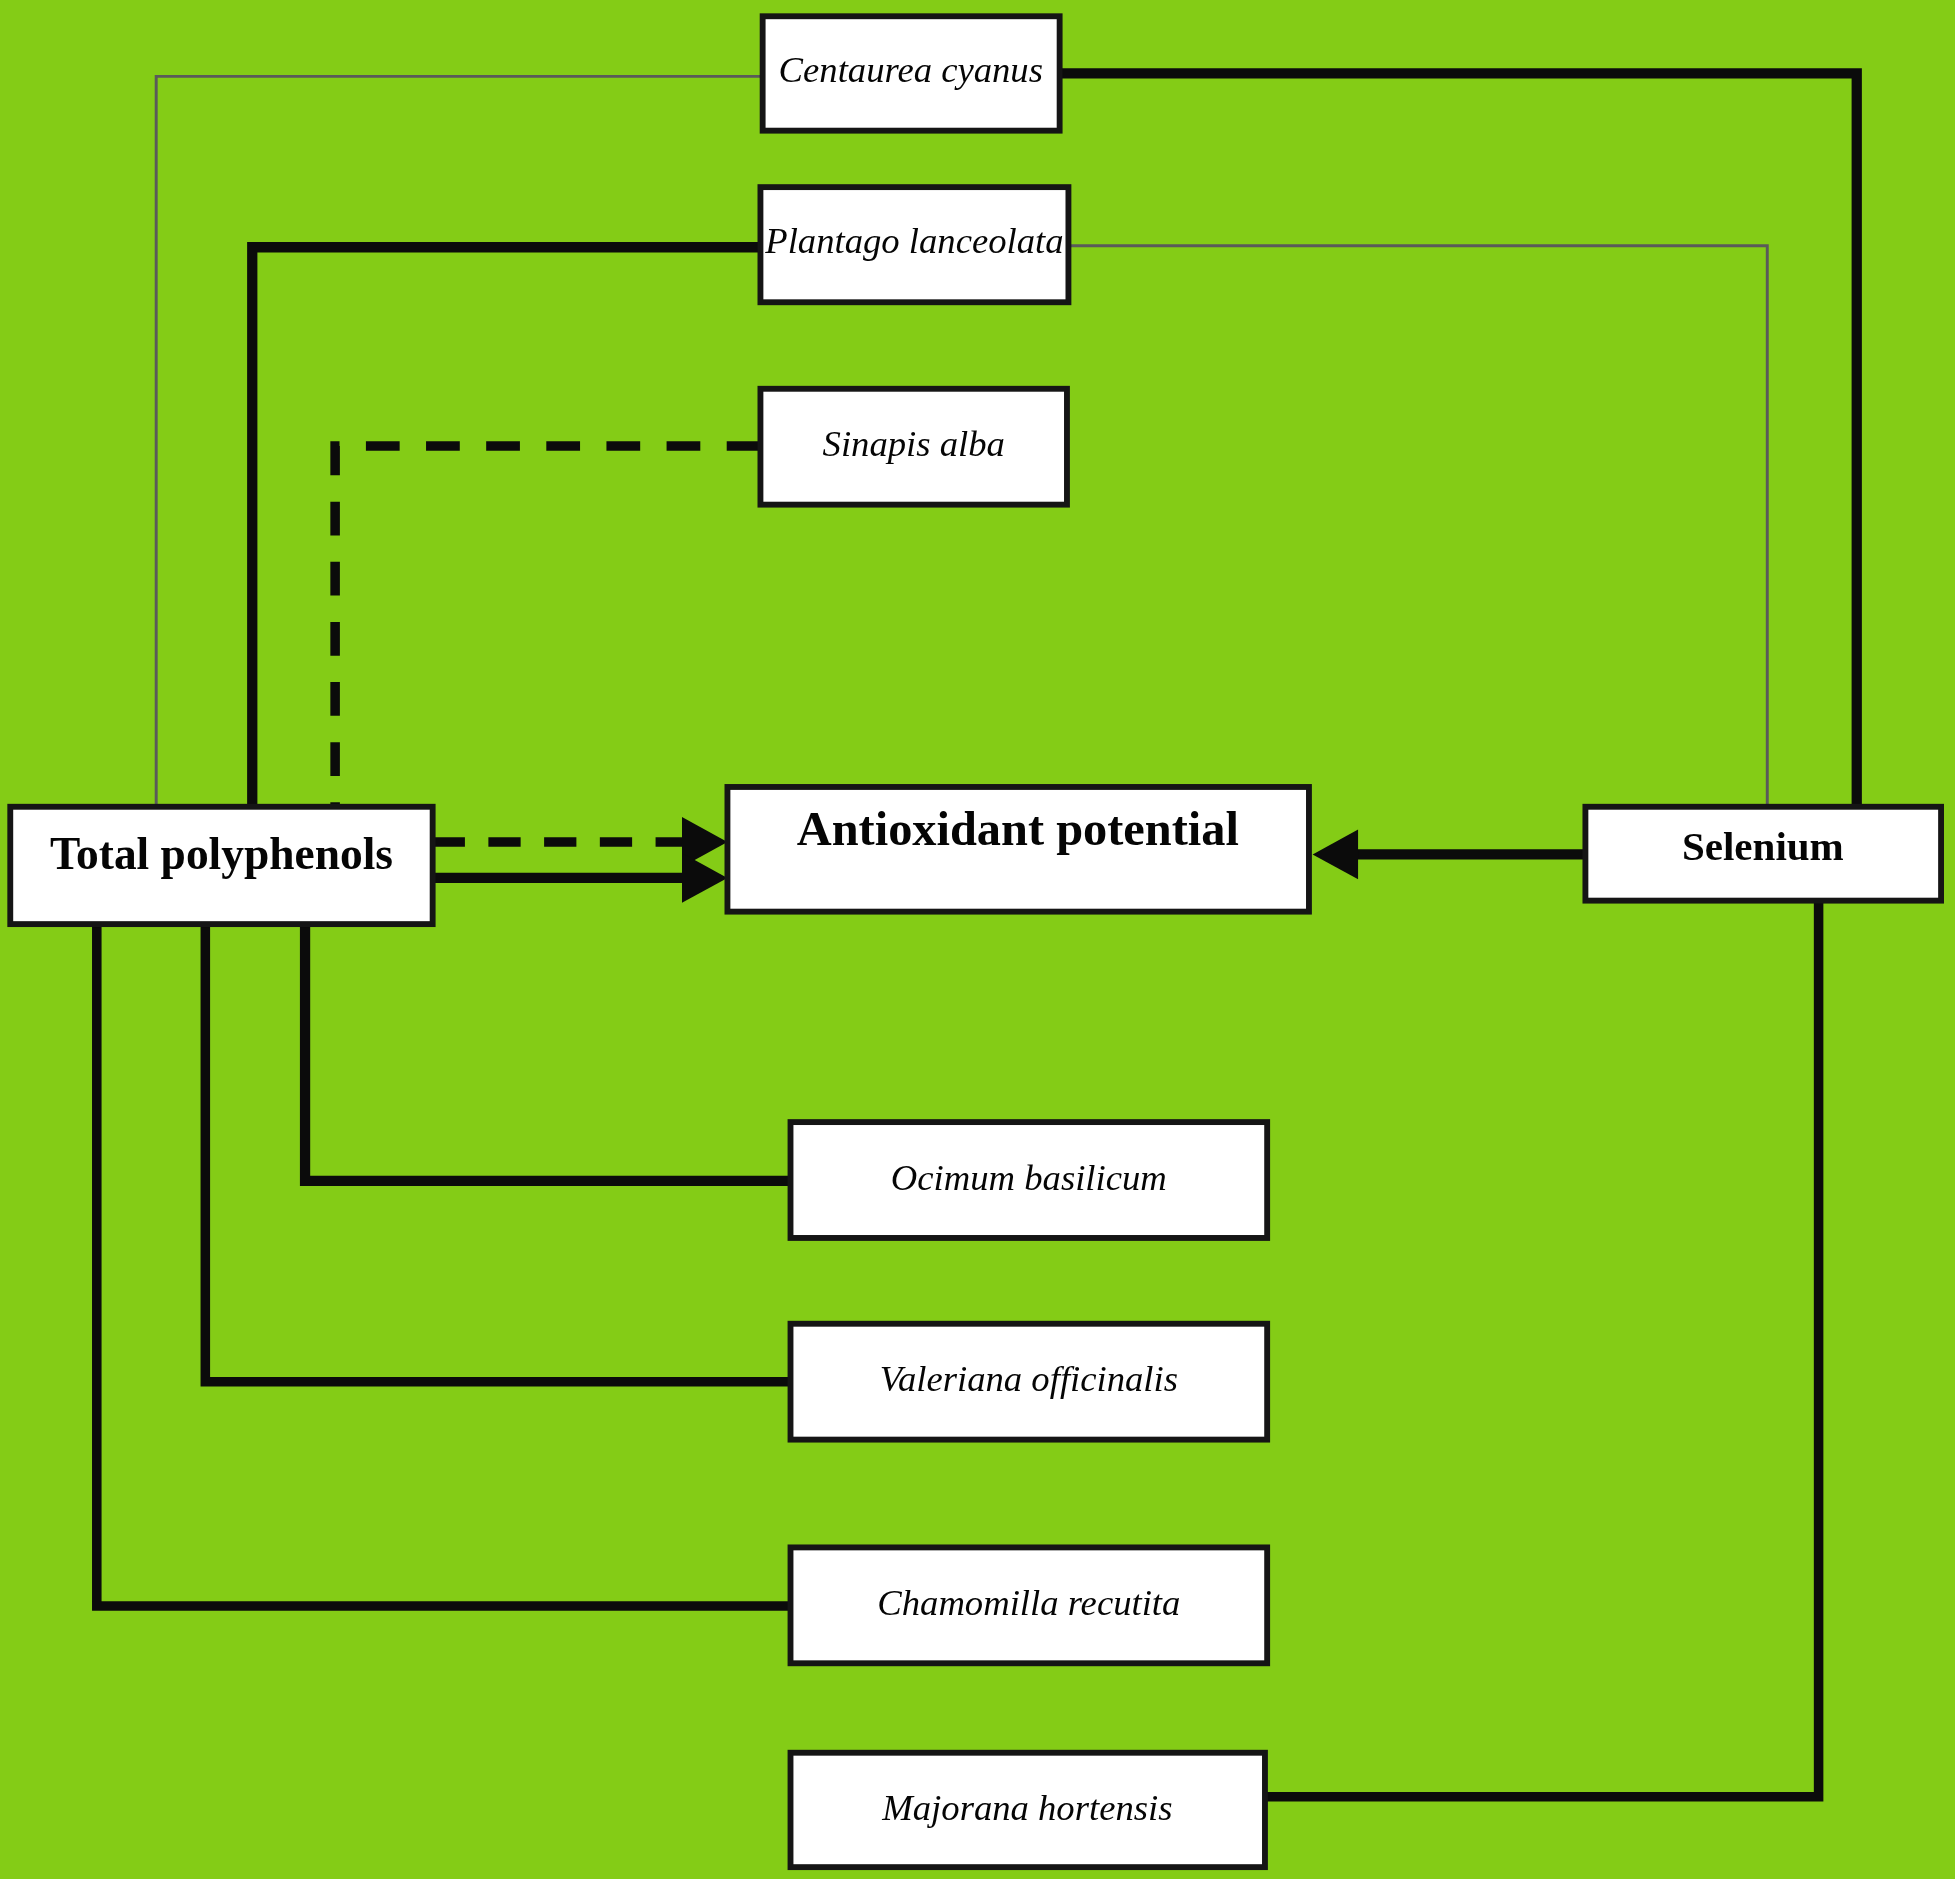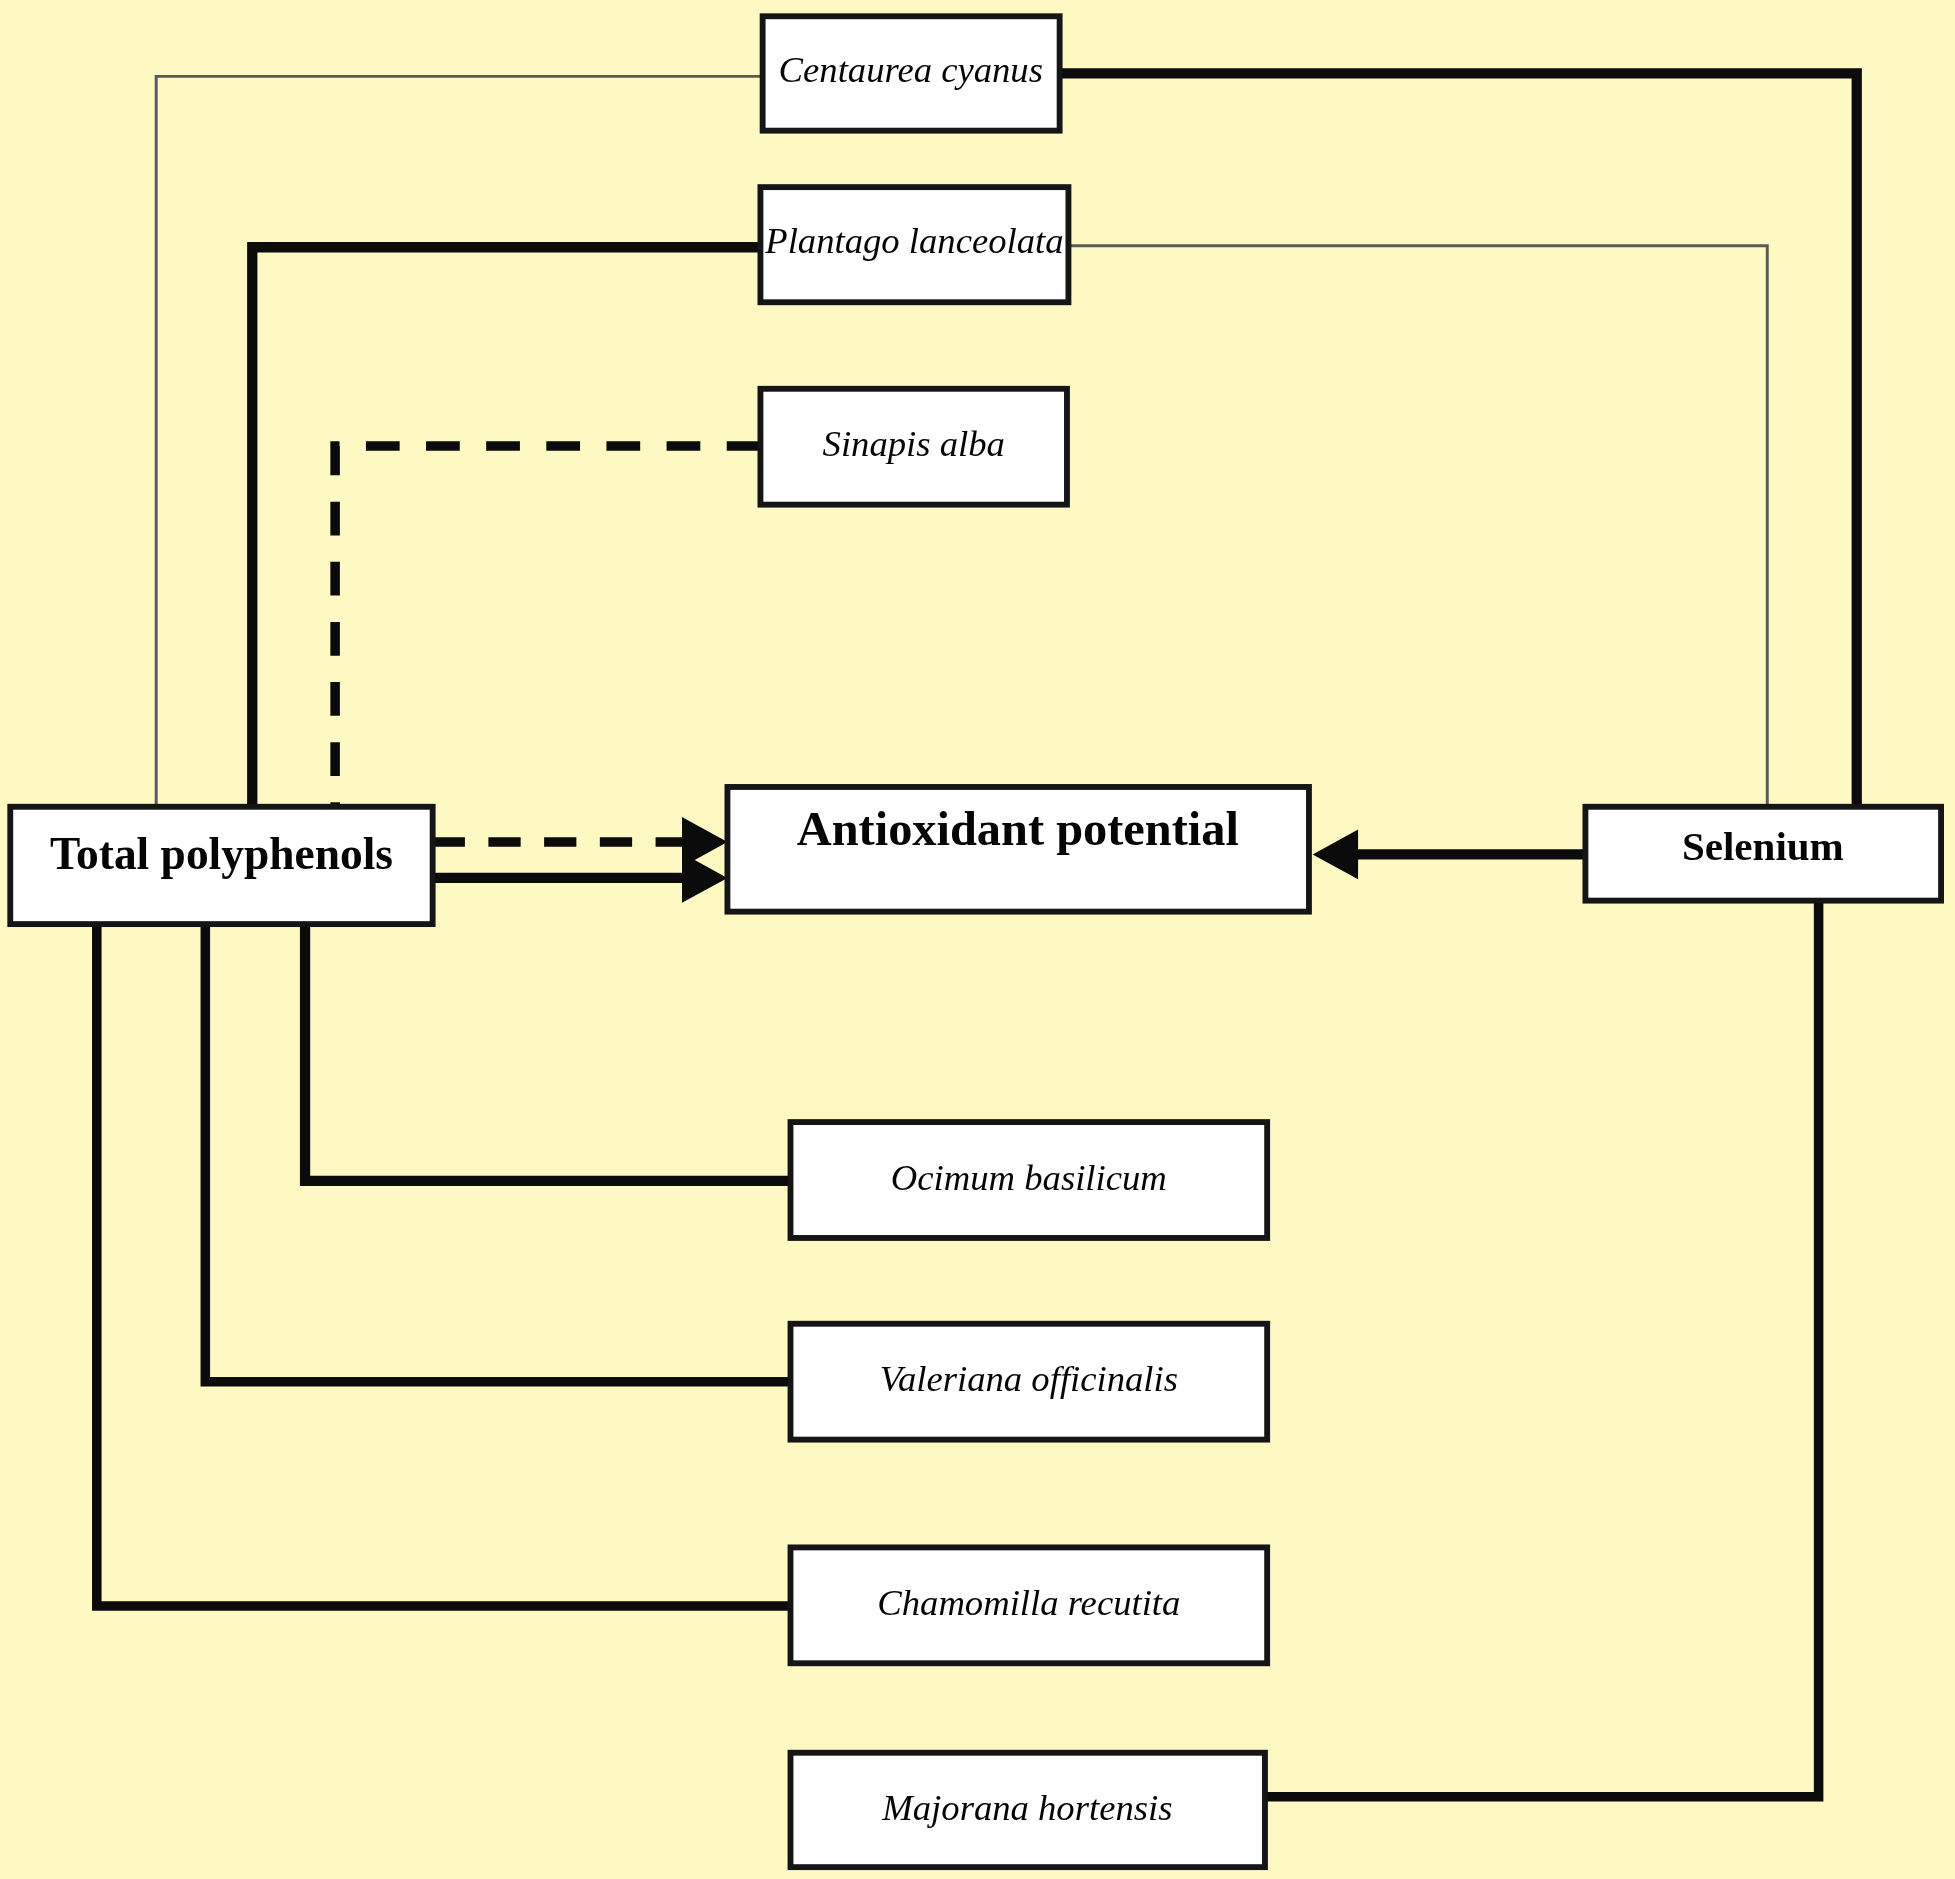--- a/index.html
+++ b/index.html
@@ -3,21 +3,21 @@
 <meta charset="utf-8">
 <style>
   html, body {
     margin: 0;
     padding: 0;
     background: #ffffff;
   }
   .canvas-wrap {
     width: 1955px;
     height: 1879px;
-    background: #fef9c3;
+    background: #84cc16;
     position: relative;
   }
   svg.diagram {
     display: block;
     width: 1955px;
     height: 1879px;
     font-family: "Liberation Serif", "DejaVu Serif", serif;
   }
   .node-rect {
     fill: #ffffff;

